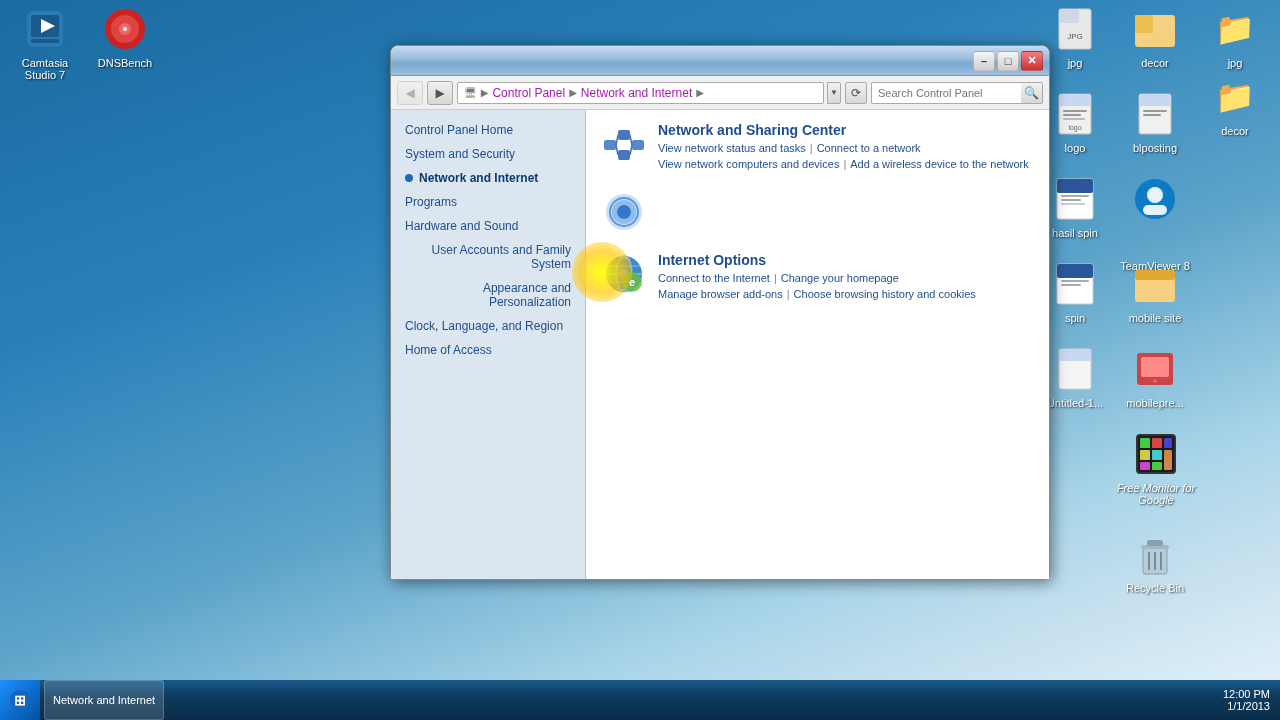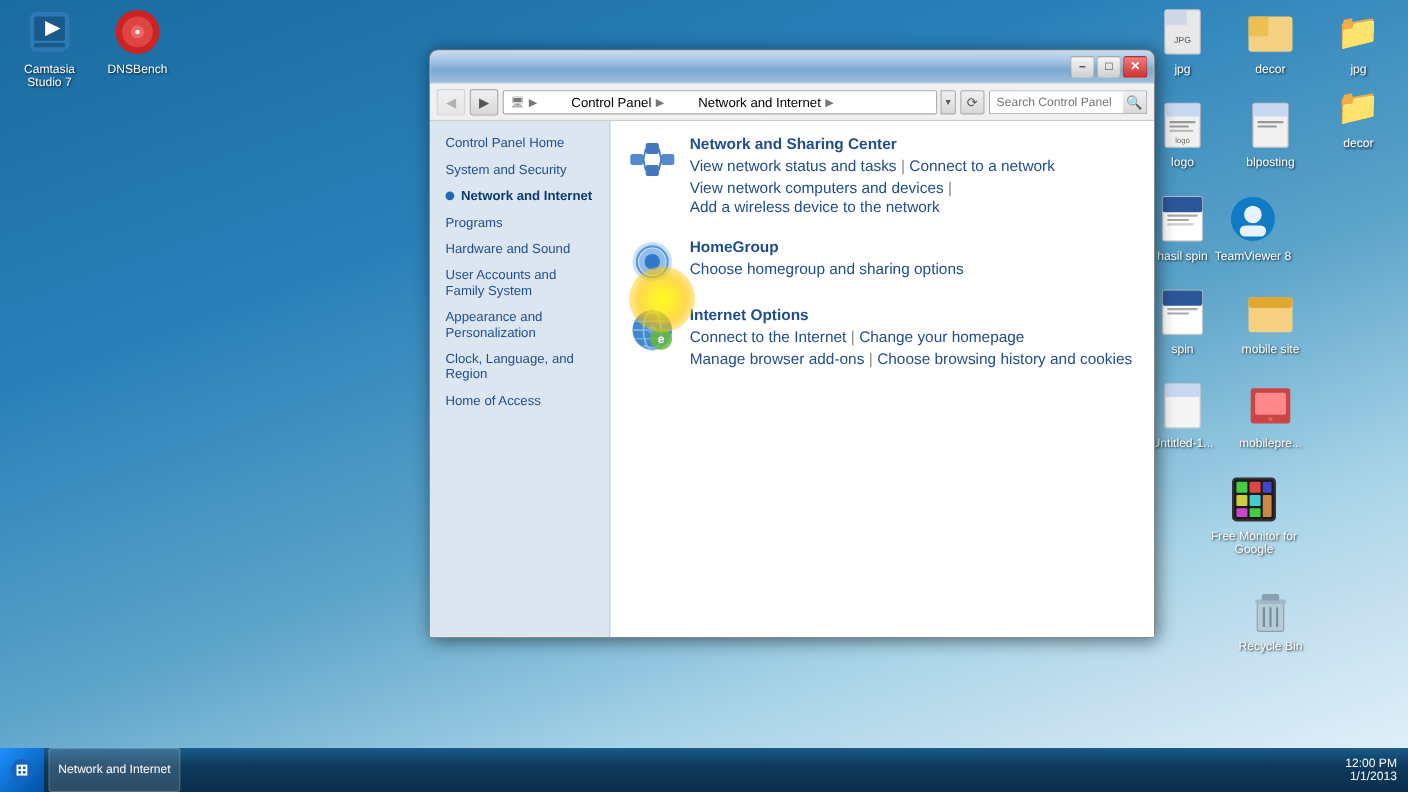--- a/index.html
+++ b/index.html
@@ -116,21 +116,21 @@
       border: 1px solid #aaa;
       border-radius: 2px;
       display: flex;
       align-items: center;
       padding: 0 6px;
       font-size: 12px;
       color: #333;
       gap: 4px;
     }
     .path-sep { color: #777; font-size: 10px; }
-    .path-part { color: #000000; cursor: pointer; margin-left: 27px; }
+    .path-part { color: #a21caf; cursor: pointer; }
     .addr-arrow {
       width: 14px;
       height: 22px;
       background: linear-gradient(to bottom, #f0f0f0, #d8d8d8);
       border: 1px solid #aaa;
       border-radius: 0 2px 2px 0;
       display: flex;
       align-items: center;
       justify-content: center;
       font-size: 8px;
@@ -150,21 +150,21 @@
       cursor: pointer;
       font-size: 12px;
       color: #555;
     }
     .search-box {
       display: flex;
       height: 22px;
       align-items: center;
     }
     .search-input {
-      width: 122px;
+      width: 150px;
       height: 22px;
       border: 1px solid #aaa;
       border-right: none;
       border-radius: 2px 0 0 2px;
       padding: 0 6px;
       font-size: 11px;
       color: #999;
       background: white;
       outline: none;
     }
@@ -185,25 +185,26 @@
 
     
     .main-area {
       flex: 1;
       display: flex;
       overflow: hidden;
     }
 
     
     .sidebar {
-      width: 164px;
+      width: 195px;
       background: #dce6f0;
       border-right: 1px solid #b0c4d8;
       padding: 8px 0;
       overflow-y: auto;
+      text-align: right;
     }
     .sidebar-item {
       padding: 5px 14px;
       font-size: 12px;
       cursor: pointer;
       color: #1f4e8c;
       display: flex;
       align-items: center;
       gap: 6px;
     }
@@ -240,21 +241,21 @@
     }
     .section-body {}
     .section-title {
       font-size: 14px;
       color: #1f4e8c;
       font-weight: bold;
       cursor: pointer;
       margin-bottom: 4px;
     }
     .section-links {
-      font-size: 14px;
+      font-size: 11px;
       color: #1f4e8c;
       display: flex;
       flex-wrap: wrap;
       gap: 2px;
     }
     .section-link {
       cursor: pointer;
       color: #1f4e8c;
     }
     .section-sep { color: #888; margin: 0 2px; }
@@ -378,21 +379,21 @@
     <svg width="44" height="44" viewBox="0 0 44 44">
       <rect x="4" y="2" width="36" height="40" rx="2" fill="#fff" stroke="#ccc"></rect>
       <rect x="4" y="2" width="36" height="14" rx="2" fill="#2b579a"></rect>
       <rect x="8" y="18" width="28" height="2" rx="1" fill="#aaa"></rect>
       <rect x="8" y="22" width="20" height="2" rx="1" fill="#aaa"></rect>
       <rect x="8" y="26" width="24" height="2" rx="1" fill="#ccc"></rect>
     </svg>
   </div>
   <div class="icon-label">hasil spin</div>
 </div>
-<div class="desktop-icon" style="top:175px;right:101px;">
+<div class="desktop-icon" style="top:175px;right:85px;gap:33px;">
   <div class="icon-img">
     <svg width="44" height="44" viewBox="0 0 44 44">
       <circle cx="22" cy="22" r="20" fill="#0e7bc4"></circle>
       <circle cx="22" cy="18" r="8" fill="white" opacity="0.9"></circle>
       <rect x="10" y="28" width="24" height="10" rx="5" fill="white" opacity="0.9"></rect>
     </svg>
   </div>
   <div class="icon-label">TeamViewer 8</div>
 </div>
 <div class="desktop-icon" style="top:260px;right:165px;">
@@ -427,21 +428,21 @@
 <div class="desktop-icon" style="top:345px;right:85px;">
   <div class="icon-img">
     <svg width="44" height="44" viewBox="0 0 44 44">
       <rect x="4" y="6" width="36" height="32" rx="3" fill="#cc4444"></rect>
       <rect x="8" y="10" width="28" height="20" rx="2" fill="#ff8888"></rect>
       <circle cx="22" cy="34" r="2" fill="#dd6666"></circle>
     </svg>
   </div>
   <div class="icon-label">mobilepre...</div>
 </div>
-<div class="desktop-icon" style="top:430px;right:100px;">
+<div class="desktop-icon" style="top:430px;right:84px;font-style:italic;">
   <div class="icon-img">
     <svg width="44" height="44" viewBox="0 0 44 44">
       <rect x="2" y="2" width="40" height="40" rx="4" fill="#333"></rect>
       <rect x="4" y="4" width="36" height="36" rx="3" fill="#1a1a1a"></rect>
       <rect x="6" y="6" width="10" height="10" rx="1" fill="#44cc44"></rect>
       <rect x="18" y="6" width="10" height="10" rx="1" fill="#dd4444"></rect>
       <rect x="30" y="6" width="8" height="10" rx="1" fill="#4444cc"></rect>
       <rect x="6" y="18" width="10" height="10" rx="1" fill="#cccc44"></rect>
       <rect x="18" y="18" width="10" height="10" rx="1" fill="#44cccc"></rect>
       <rect x="6" y="30" width="10" height="8" rx="1" fill="#cc44cc"></rect>
@@ -564,28 +565,20 @@
           <svg width="44" height="44" viewBox="0 0 44 44">
             <circle cx="22" cy="22" r="18" fill="#5599dd" opacity="0.3"></circle>
             <circle cx="22" cy="22" r="12" fill="#5599dd" opacity="0.5"></circle>
             <circle cx="22" cy="22" r="7" fill="#3377cc"></circle>
             <path d="M 22 8 A 14 14 0 0 1 36 22" stroke="#5599dd" stroke-width="2" fill="none"></path>
             <path d="M 36 22 A 14 14 0 0 1 22 36" stroke="#5599dd" stroke-width="2" fill="none"></path>
             <path d="M 22 36 A 14 14 0 0 1 8 22" stroke="#5599dd" stroke-width="2" fill="none"></path>
             <path d="M 8 22 A 14 14 0 0 1 22 8" stroke="#5599dd" stroke-width="2" fill="none"></path>
           </svg>
         </div>
-        <div class="section-body">
-          <div class="section-title">HomeGroup</div>
-          <div class="section-links">
-            <div class="section-links-row">
-              <span class="section-link">Choose homegroup and sharing options</span>
-            </div>
-          </div>
-        </div>
       </div>
 
       <div class="content-section">
         <div class="section-icon">
           <svg width="44" height="44" viewBox="0 0 44 44">
             <circle cx="22" cy="22" r="18" fill="#4488cc"></circle>
             <ellipse cx="22" cy="22" rx="8" ry="18" fill="none" stroke="#88bbee" stroke-width="1.5"></ellipse>
             <line x1="4" y1="22" x2="40" y2="22" stroke="#88bbee" stroke-width="1.5"></line>
             <line x1="6" y1="14" x2="38" y2="14" stroke="#88bbee" stroke-width="1"></line>
             <line x1="6" y1="30" x2="38" y2="30" stroke="#88bbee" stroke-width="1"></line>

